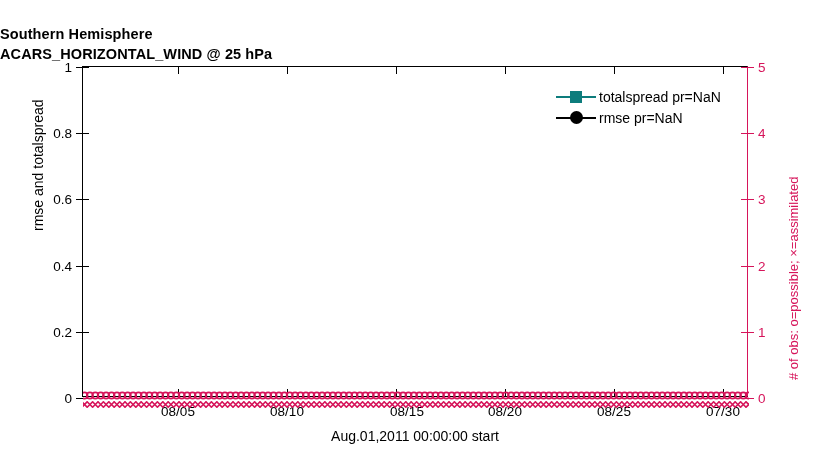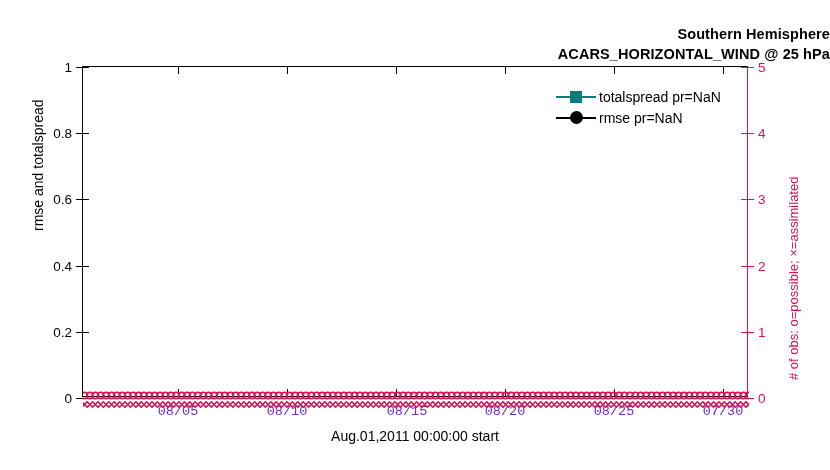--- a/index.html
+++ b/index.html
@@ -19,21 +19,21 @@
     position: absolute;
     inset: 0;
   }
 
   
   .title-block {
     position: absolute;
     left: 0;
     top: 24px;
     width: 830px;
-    text-align: right;
+    text-align: left;
     color: #000000;
   }
   .title-line {
     font-size: 14.5px;
     font-weight: bold;
     line-height: 20px;
     letter-spacing: 0.1px;
   }
 
   
@@ -120,23 +120,22 @@
     height: 7px;
     width: 0;
     border-left: 1.3px solid #000000;
   }
   .xlabel-tick {
     position: absolute;
     top: 100%;
     margin-top: 8px;
     transform: translateX(-50%);
     font-size: 13.5px;
-    color: #6d28d9;
+    color: #000000;
     white-space: nowrap;
-    font-family: Liberation Mono, monospace;
   }
 
   
   .ytitle-left {
     position: absolute;
     left: 30px;
     top: 231px;
     transform-origin: left top;
     transform: rotate(-90deg);
     font-size: 14px;

